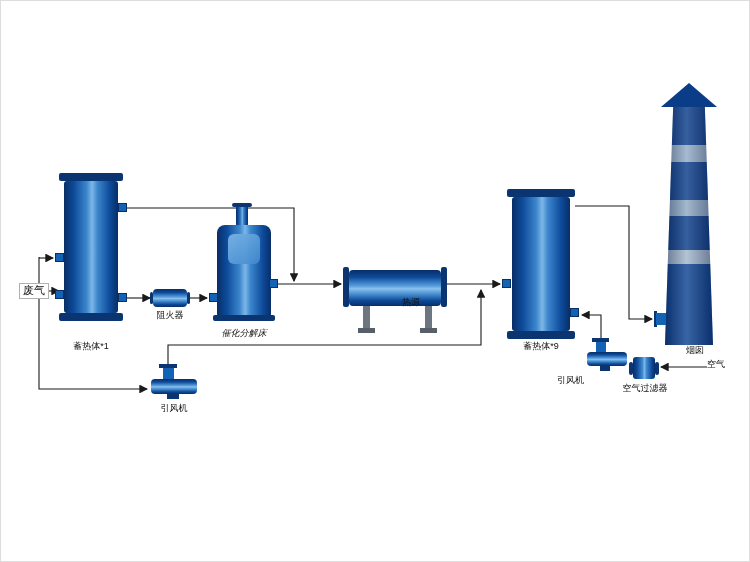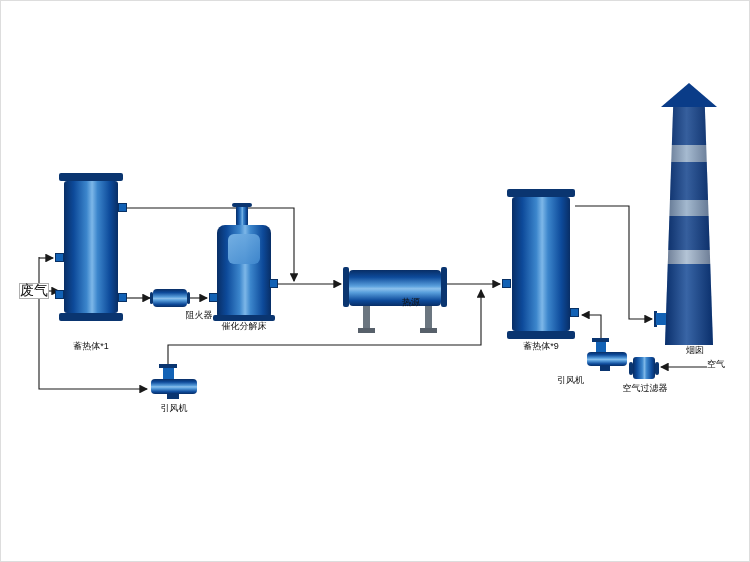--- a/index.html
+++ b/index.html
@@ -57,24 +57,24 @@
   .fanR-stub{left:595px;top:340px;width:10px;height:12px;background:#1262b6;}
   .fanR-sfl{left:591px;top:337px;width:17px;height:4px;background:#0a3570;}
   .fanR-bd{left:586px;top:351px;width:40px;height:14px;}
   .fanR-base{left:599px;top:365px;width:10px;height:5px;background:#0a3570;}
   
   .flt-bd{left:632px;top:356px;width:22px;height:22px;}
   .flt-fl{left:628px;top:361px;width:4px;height:13px;}
   .flt-fr{left:654px;top:361px;width:4px;height:13px;}
   
   .lbl{position:absolute;z-index:3;font-size:9px;line-height:1.2;color:#111;text-align:center;white-space:nowrap;}
-  .lbl-wastegas{left:18px;top:282px;width:28px;height:14px;border:1px solid #b0b0b0;font-size:14px;line-height:13px;background:#fff;}
+  .lbl-wastegas{left:18px;top:282px;width:28px;height:14px;border:1px solid #b0b0b0;font-size:11px;line-height:13px;background:#fff;}
   .lbl-v1{left:60px;top:340px;width:60px;}
-  .lbl-arrester{left:148px;top:309px;width:42px;margin-left:29px;}
-  .lbl-cat{left:214px;top:320px;width:58px;}
+  .lbl-arrester{left:148px;top:309px;width:42px;}
+  .lbl-cat{left:214px;top:327px;width:58px;font-style:italic;}
   .lbl-hs{left:396px;top:296px;width:28px;}
   .lbl-v2{left:508px;top:340px;width:64px;}
   .lbl-chimney{left:678px;top:344px;width:32px;text-align:center;}
   .lbl-fanL{left:148px;top:402px;width:50px;}
   .lbl-fanR{left:556px;top:374px;width:40px;text-align:left;}
   .lbl-filter{left:614px;top:382px;width:60px;text-align:center;}
   .lbl-air{left:706px;top:358px;width:30px;text-align:left;}
   
   .watermark{position:absolute;z-index:4;left:128px;top:178px;font-family:"Liberation Serif",serif;font-weight:700;font-size:104px;line-height:1.1;letter-spacing:22px;color:#3fae46;opacity:.7;white-space:nowrap;text-shadow:2px 2px 0 rgba(255,255,255,.35);}
   .title{position:absolute;z-index:3;left:0;right:0;top:474px;text-align:center;font-family:"Liberation Serif",serif;font-weight:700;font-size:48px;letter-spacing:5px;color:#173e8f;}

